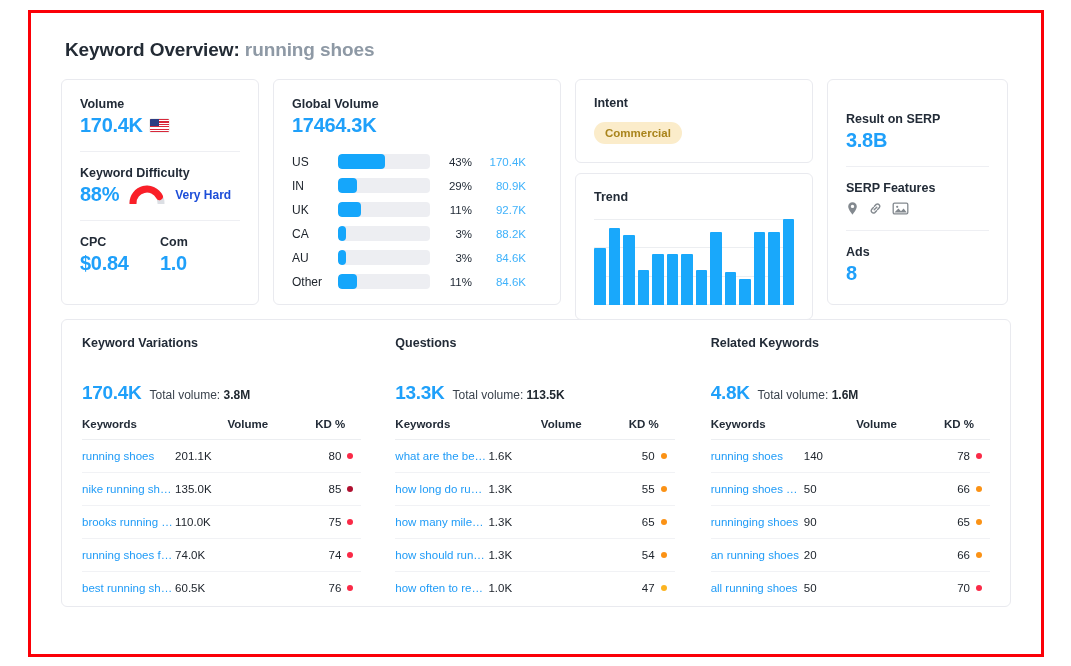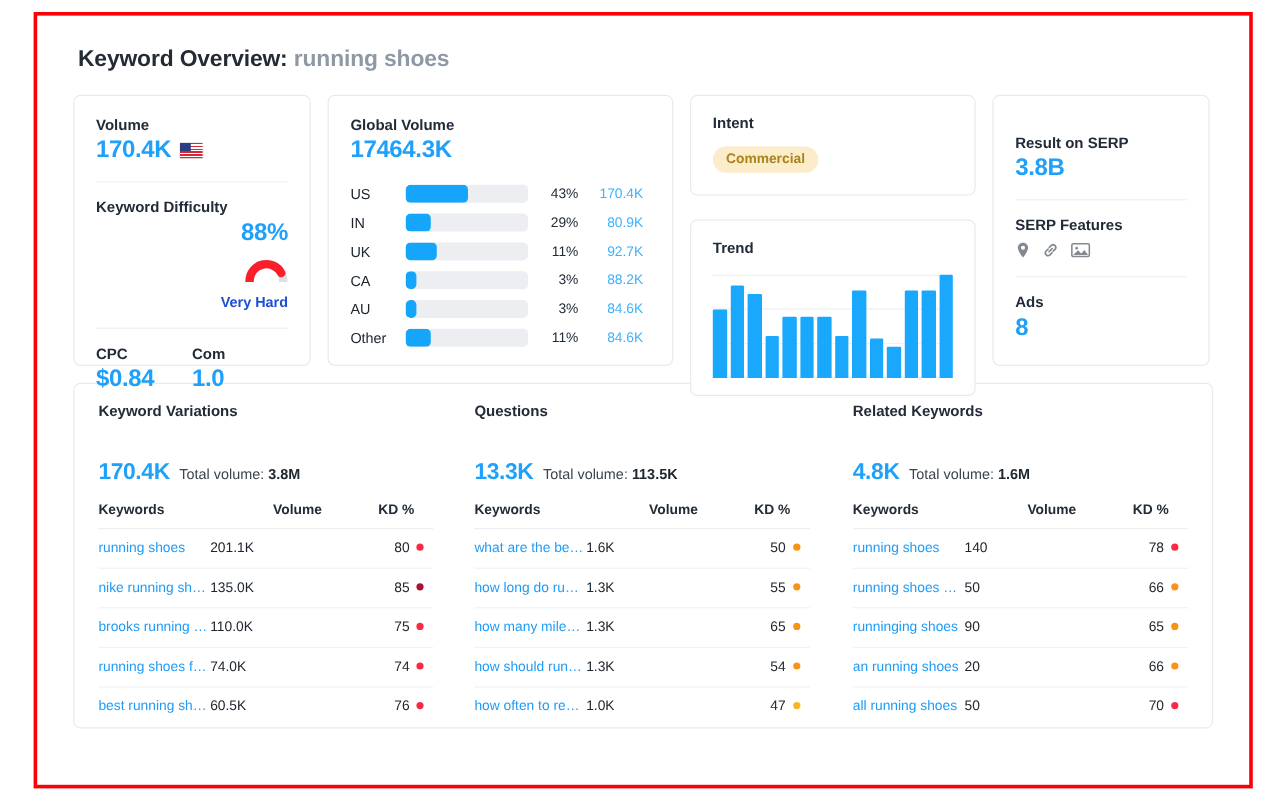--- a/index.html
+++ b/index.html
@@ -48,22 +48,22 @@
   }
 
   
   .top-row {
     display: flex;
     gap: 14px;
     align-items: stretch;
     height: 226px;
   }
   .col-volume  { width: 198px; flex: none; padding: 17px 18px 0 18px; }
-  .col-global  { width: 288px; flex: none; padding: 17px 24px 0 18px; }
-  .col-mid     { width: 238px; flex: none; display: flex; flex-direction: column; gap: 20px; }
+  .col-global  { width: 288px; flex: none; padding: 17px 34px 0 18px; }
+  .col-mid     { width: 238px; flex: none; display: flex; flex-direction: column; gap: 10px; }
   .col-serp    { width: 181px; flex: none; padding: 32px 18px 0 18px; }
 
   .metric-label {
     font-size: 12.5px;
     font-weight: 700;
     color: #222b37;
     margin-bottom: 3px;
     white-space: nowrap;
   }
   .metric-value {
@@ -98,21 +98,21 @@
       #d7283a 0, #d7283a 1.2px,
       #ffffff 1.2px, #ffffff 2.4px);
   }
   .flag .canton {
     position: absolute; left: 0; top: 0;
     width: 9px; height: 7px;
     background: #2c3d82;
   }
 
   
-  .kd-row { display: flex; align-items: flex-end; gap: 10px; flex-direction: column; }
+  .kd-row { display: flex; align-items: center; gap: 10px; }
   .gauge { width: 36px; height: 19px; position: relative; }
   .gauge svg { display: block; }
   .kd-label {
     font-size: 12px;
     font-weight: 700;
     color: #1d4ed8;
     white-space: nowrap;
   }
 
   .pair-row { display: flex; gap: 0; }

